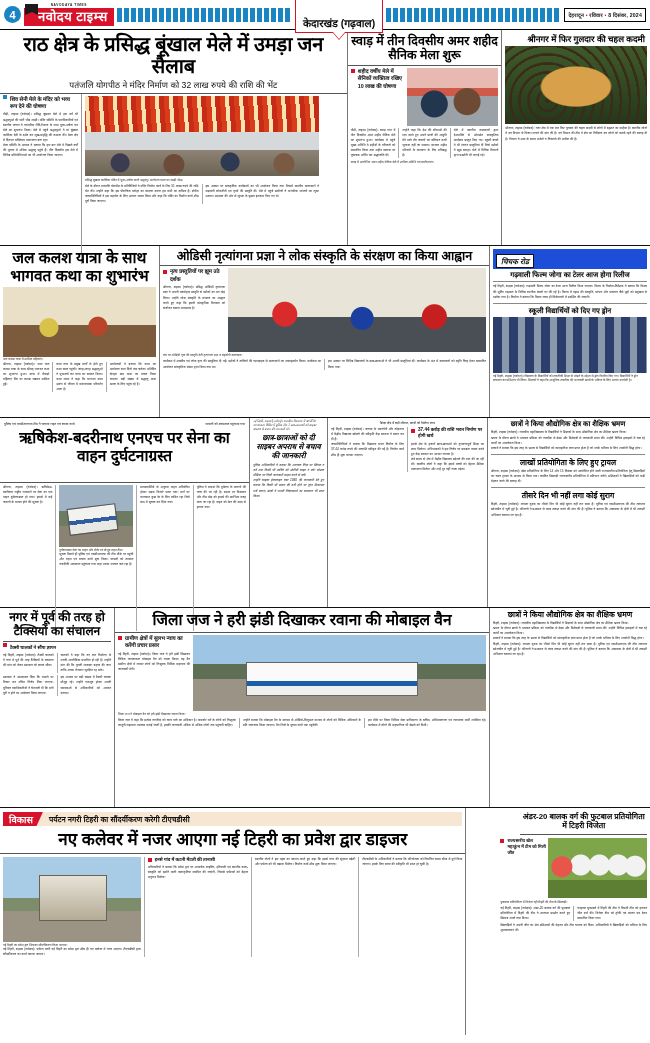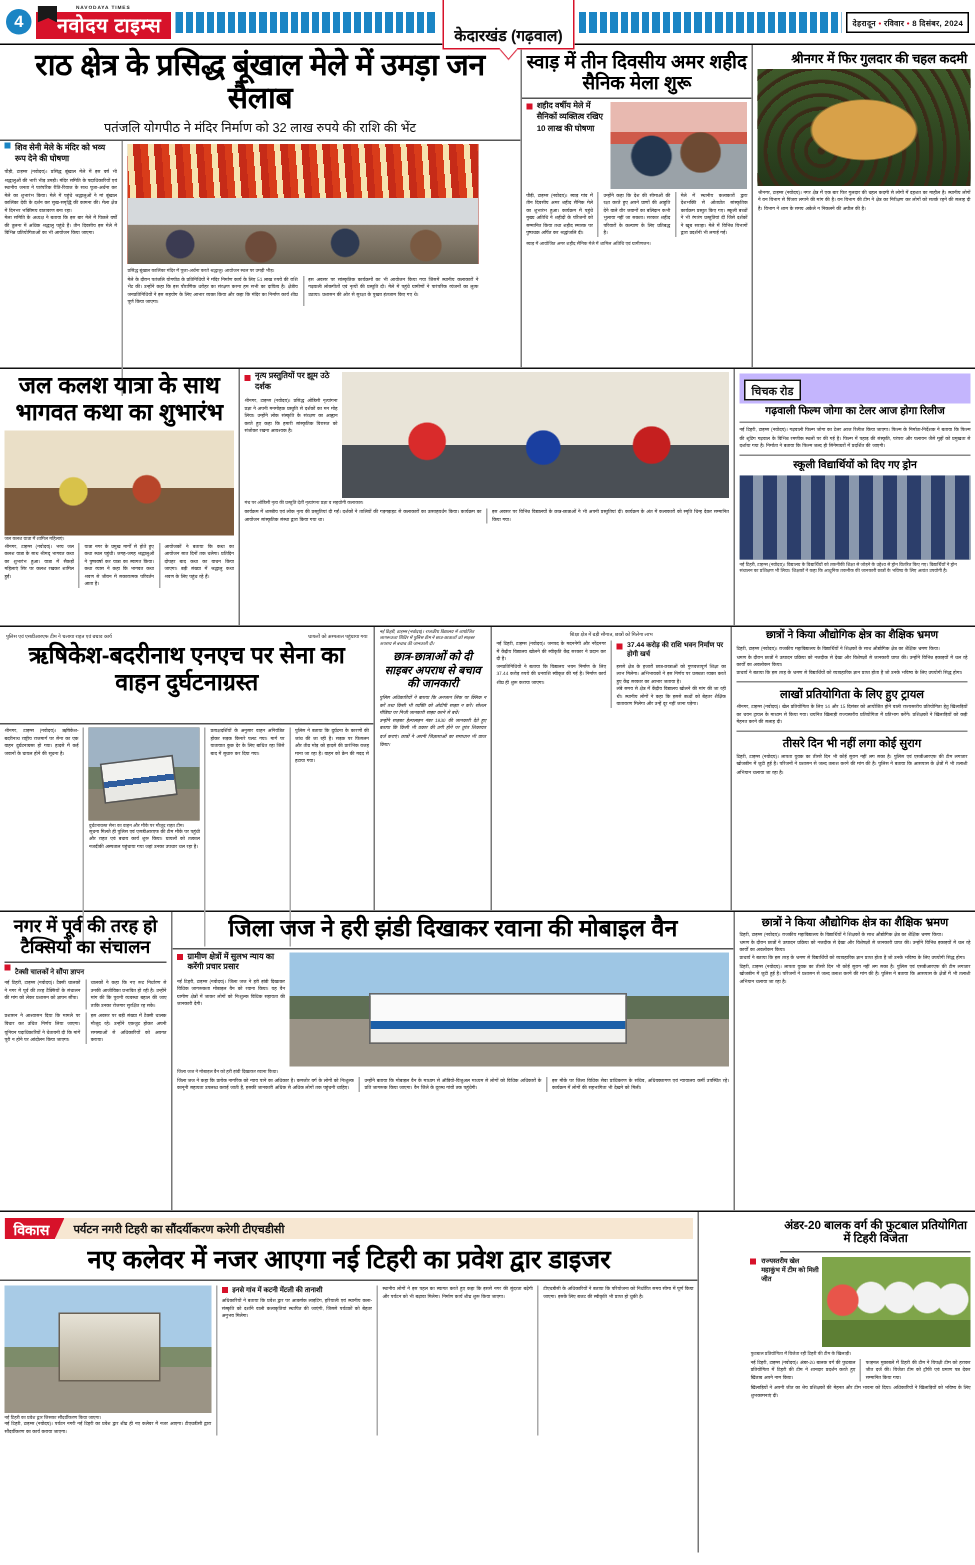--- a/index.html
+++ b/index.html
@@ -171,21 +171,21 @@
   }
   .vikas-strip {
     flex: 1; background: #f7e7d2; color: #111; font-size: 7.6px; font-weight: bold;
     display: flex; align-items: center; padding-left: 12px; margin-left: -6px;
   }
 
   .sb-head {
     border: 1px solid #111; font-size: 7.4px; font-weight: bold;
     padding: 1px 4px; display: inline-block; background: #fff; color: #111;
   }
-  .sb-strip { background: #c4b5fd; padding: 1px 3px; }
+  .sb-strip { background: #1d4ed8; padding: 1px 3px; font-style: italic; }
 
   .kicker { font-size: 3.3px; text-align: center; color: #222; padding: 1px 0; }
 </style>
 </head>
 <body>
 
 <div class="page">
 
   <div class="masthead">
     <div class="page-num-circle">4</div>
@@ -270,20 +270,21 @@
       <div style="display:flex; gap:3px; padding:1px 3px;">
         <div class="body-text" style="flex:1">श्रीनगर, टाइम्स (नवोदय)। भव्य जल कलश यात्रा के साथ श्रीमद् भागवत कथा का शुभारंभ हुआ। यात्रा में सैकड़ों महिलाएं सिर पर कलश रखकर शामिल हुईं।</div>
         <div style="border-left:.6px solid #aaa"></div>
         <div class="body-text" style="flex:1">यात्रा नगर के प्रमुख मार्गों से होते हुए कथा स्थल पहुंची। जगह-जगह श्रद्धालुओं ने पुष्पवर्षा कर यात्रा का स्वागत किया। कथा व्यास ने कहा कि भागवत कथा श्रवण से जीवन में सकारात्मक परिवर्तन आता है।</div>
         <div style="border-left:.6px solid #aaa"></div>
         <div class="body-text" style="flex:1">आयोजकों ने बताया कि कथा का आयोजन सात दिनों तक चलेगा। प्रतिदिन दोपहर बाद कथा का वाचन किया जाएगा। बड़ी संख्या में श्रद्धालु कथा श्रवण के लिए पहुंच रहे हैं।</div>
       </div>
     </div>
 
     <div style="width:330px; border-right:.6px solid #777;">
+      <div class="hl-md" style="padding:3px 3px 2px; border-bottom:.6px solid #555;">ओडिसी नृत्यांगना प्रज्ञा ने लोक संस्कृति के संरक्षण का किया आह्वान</div>
       <div style="display:flex; padding:2px 3px 0; height:86px;">
         <div style="width:62px;">
           <div class="bullet-lead">नृत्य प्रस्तुतियों पर झूम उठे दर्शक</div>
           <div class="body-text" style="padding-top:2px;">श्रीनगर, टाइम्स (नवोदय)। प्रसिद्ध ओडिसी नृत्यांगना प्रज्ञा ने अपनी मनमोहक प्रस्तुति से दर्शकों का मन मोह लिया। उन्होंने लोक संस्कृति के संरक्षण का आह्वान करते हुए कहा कि हमारी सांस्कृतिक विरासत को संजोकर रखना आवश्यक है।</div>
         </div>
         <div class="photo ph-dance" style="flex:1; margin-left:3px;"></div>
       </div>
       <div class="caption" style="padding:1px 3px;">मंच पर ओडिसी नृत्य की प्रस्तुति देतीं नृत्यांगना प्रज्ञा व सहयोगी कलाकार।</div>
       <div style="display:flex; gap:3px; padding:1px 3px;">
         <div class="body-text" style="flex:1">कार्यक्रम में शास्त्रीय एवं लोक नृत्य की प्रस्तुतियां दी गईं। दर्शकों ने तालियों की गड़गड़ाहट से कलाकारों का उत्साहवर्धन किया। कार्यक्रम का आयोजन सांस्कृतिक संस्था द्वारा किया गया था।</div>

